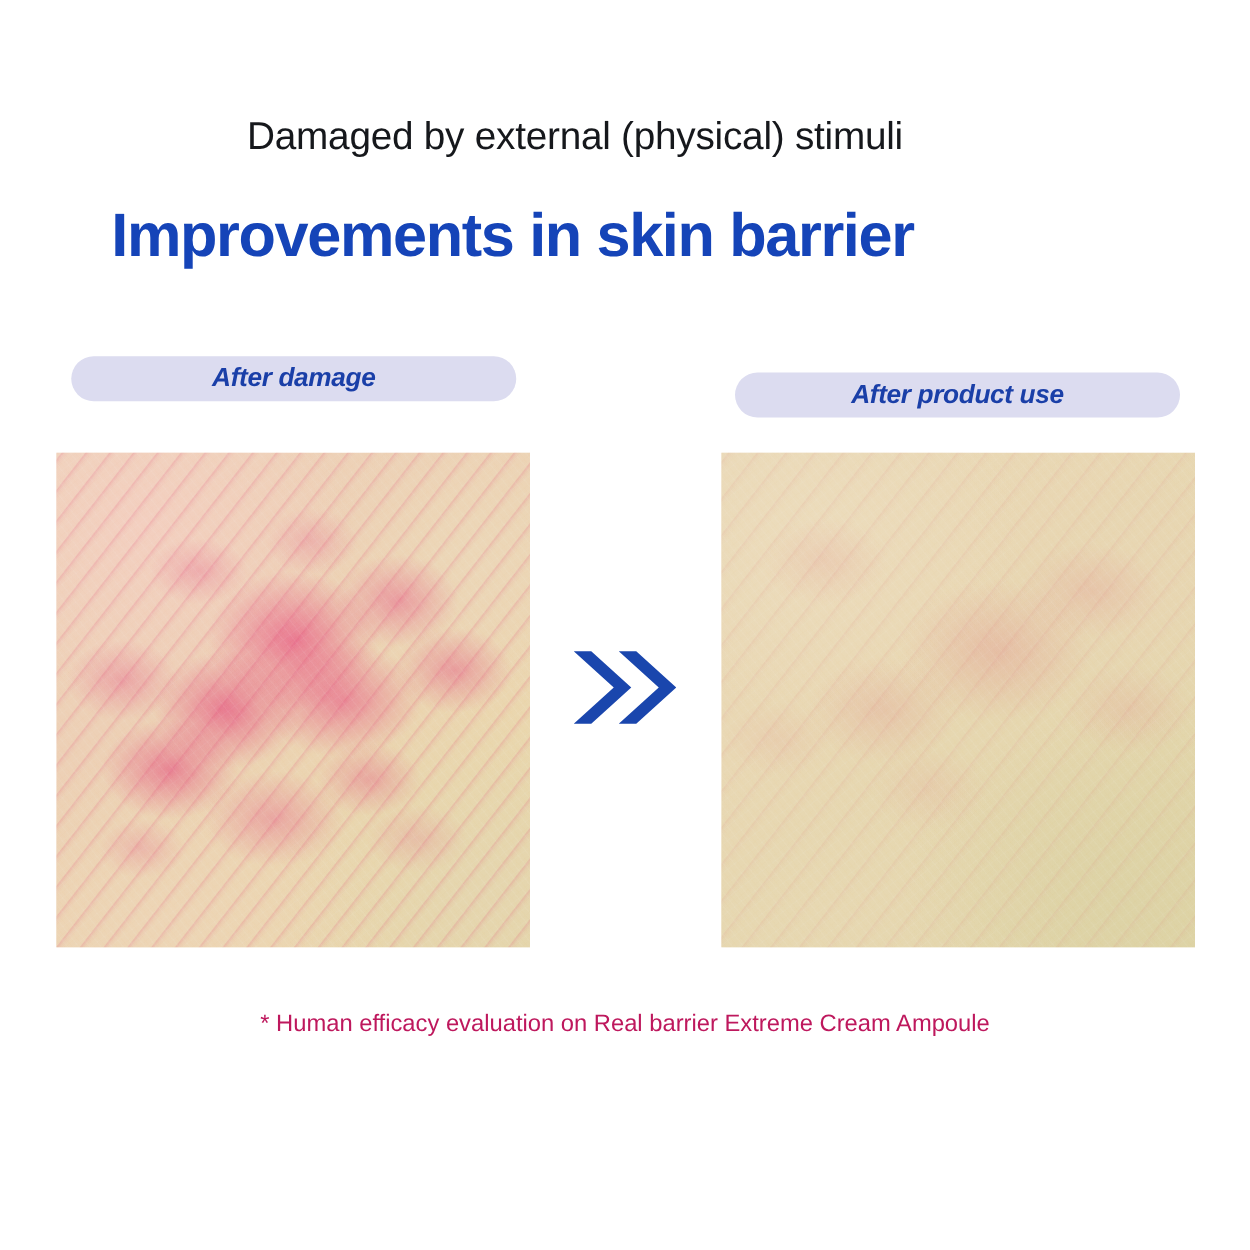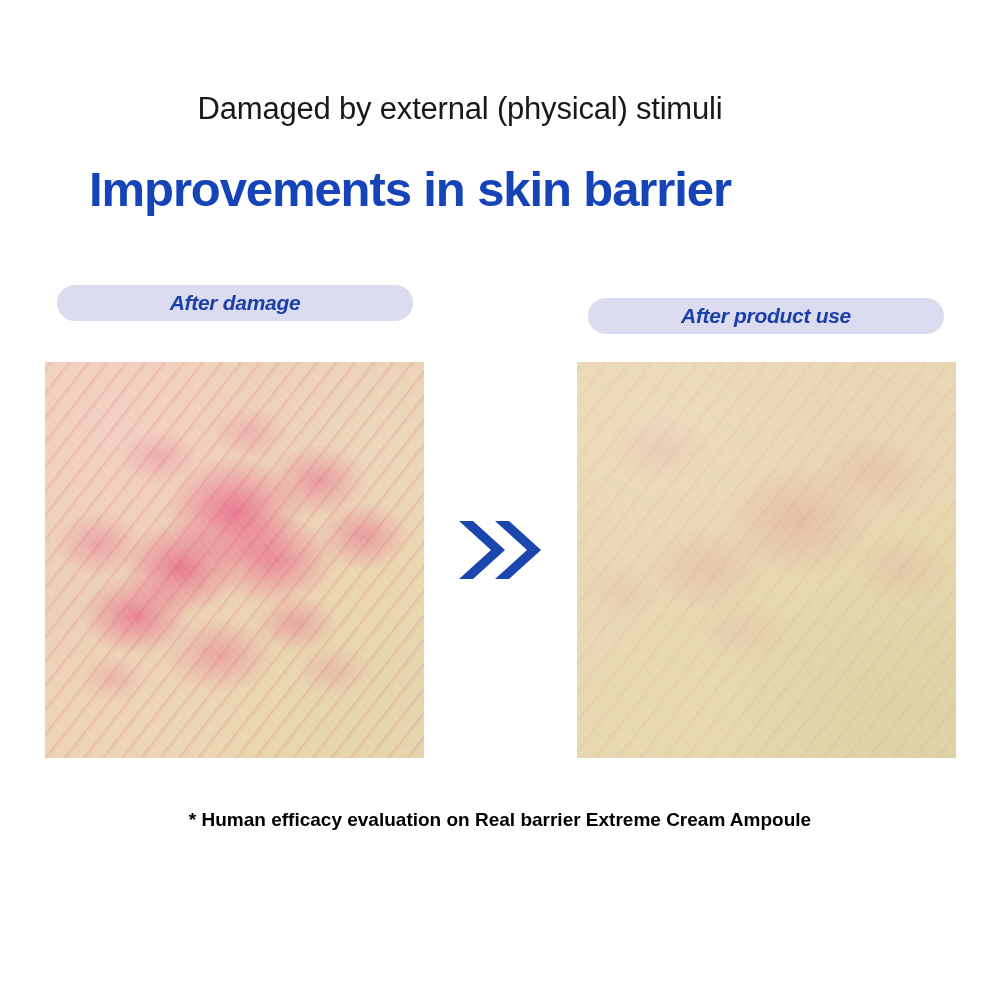--- a/index.html
+++ b/index.html
@@ -185,22 +185,22 @@
   }
 
   
   .footnote {
     position: absolute;
     left: 0;
     top: 806px;
     width: 1000px;
     text-align: center;
     font-size: 19px;
-    font-weight: 700;
-    color: #000000;
+    font-weight: 400;
+    color: #be185d;
     line-height: 1.52;
   }
   .footnote div { white-space: nowrap; }
 </style>
 </head>
 <body>
 
 <div class="page">
 
   <div class="subtitle">Damaged by external (physical) stimuli</div>

